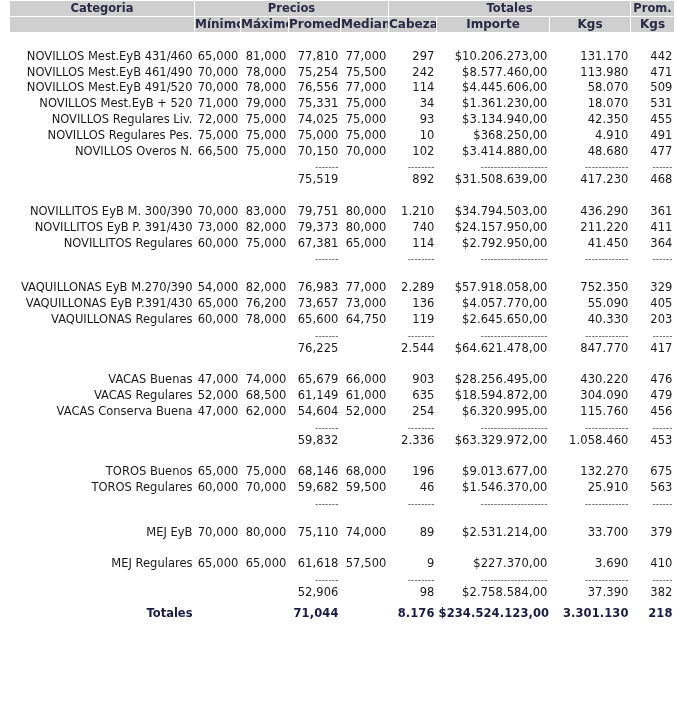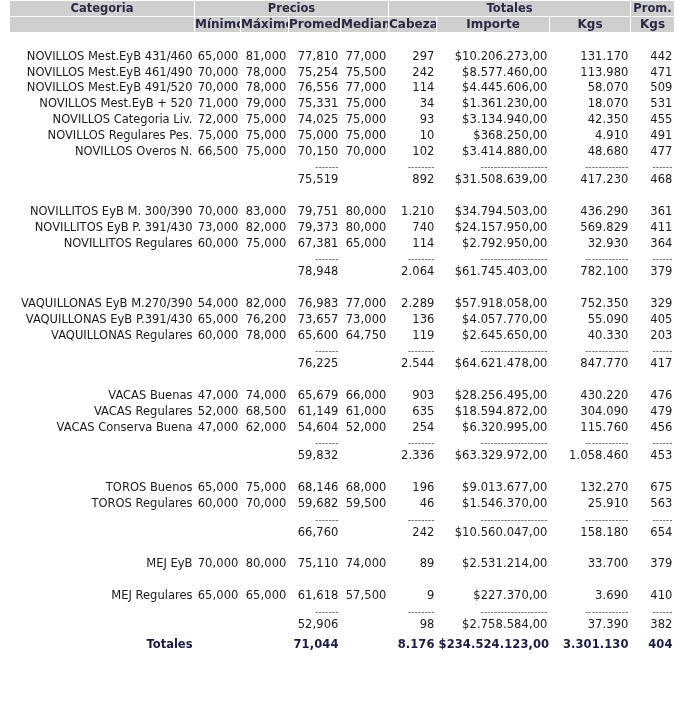--- a/index.html
+++ b/index.html
@@ -91,21 +91,21 @@
         <td class="num">71,000</td>
         <td class="num">79,000</td>
         <td class="num">75,331</td>
         <td class="num">75,000</td>
         <td class="num">34</td>
         <td class="num">$1.361.230,00</td>
         <td class="num">18.070</td>
         <td class="num">531</td>
       </tr>
       <tr>
-        <td class="cat">NOVILLOS Categoria Liv.</td>
+        <td class="cat">NOVILLOS Regulares Liv.</td>
         <td class="num">72,000</td>
         <td class="num">75,000</td>
         <td class="num">74,025</td>
         <td class="num">75,000</td>
         <td class="num">93</td>
         <td class="num">$3.134.940,00</td>
         <td class="num">42.350</td>
         <td class="num">455</td>
       </tr>
       <tr>
@@ -167,55 +167,44 @@
         <td class="num">361</td>
       </tr>
       <tr>
         <td class="cat">NOVILLITOS EyB P. 391/430</td>
         <td class="num">73,000</td>
         <td class="num">82,000</td>
         <td class="num">79,373</td>
         <td class="num">80,000</td>
         <td class="num">740</td>
         <td class="num">$24.157.950,00</td>
-        <td class="num">569.829</td>
+        <td class="num">211.220</td>
         <td class="num">411</td>
       </tr>
       <tr>
         <td class="cat">NOVILLITOS Regulares</td>
         <td class="num">60,000</td>
         <td class="num">75,000</td>
         <td class="num">67,381</td>
         <td class="num">65,000</td>
         <td class="num">114</td>
         <td class="num">$2.792.950,00</td>
-        <td class="num">32.930</td>
+        <td class="num">41.450</td>
         <td class="num">364</td>
       </tr>
       <tr class="dashes">
         <td class="cat"></td>
         <td class="num"></td>
         <td class="num"></td>
         <td class="num">-------</td>
         <td class="num"></td>
         <td class="num">--------</td>
         <td class="num">--------------------</td>
         <td class="num">-------------</td>
         <td class="num">------</td>
-      </tr>
-      <tr>
-        <td class="cat"></td>
-        <td class="num"></td>
-        <td class="num"></td>
-        <td class="num">78,948</td>
-        <td class="num"></td>
-        <td class="num">2.064</td>
-        <td class="num">$61.745.403,00</td>
-        <td class="num">782.100</td>
-        <td class="num">379</td>
       </tr>
       <tr class="spacer">
         <td colspan="9"></td>
       </tr>
       <tr>
         <td class="cat">VAQUILLONAS EyB M.270/390</td>
         <td class="num">54,000</td>
         <td class="num">82,000</td>
         <td class="num">76,983</td>
         <td class="num">77,000</td>
@@ -355,31 +344,20 @@
         <td class="cat"></td>
         <td class="num"></td>
         <td class="num"></td>
         <td class="num">-------</td>
         <td class="num"></td>
         <td class="num">--------</td>
         <td class="num">--------------------</td>
         <td class="num">-------------</td>
         <td class="num">------</td>
       </tr>
-      <tr>
-        <td class="cat"></td>
-        <td class="num"></td>
-        <td class="num"></td>
-        <td class="num">66,760</td>
-        <td class="num"></td>
-        <td class="num">242</td>
-        <td class="num">$10.560.047,00</td>
-        <td class="num">158.180</td>
-        <td class="num">654</td>
-      </tr>
       <tr class="spacer">
         <td colspan="9"></td>
       </tr>
       <tr>
         <td class="cat">MEJ EyB</td>
         <td class="num">70,000</td>
         <td class="num">80,000</td>
         <td class="num">75,110</td>
         <td class="num">74,000</td>
         <td class="num">89</td>
@@ -425,16 +403,16 @@
       </tr>
       <tr class="grand">
         <td class="cat">Totales</td>
         <td class="num"></td>
         <td class="num"></td>
         <td class="num">71,044</td>
         <td class="num"></td>
         <td class="num">8.176</td>
         <td class="num">$234.524.123,00</td>
         <td class="num">3.301.130</td>
-        <td class="num">404</td>
+        <td class="num">218</td>
       </tr>
     </tbody>
 </table>
 
 </body></html>

